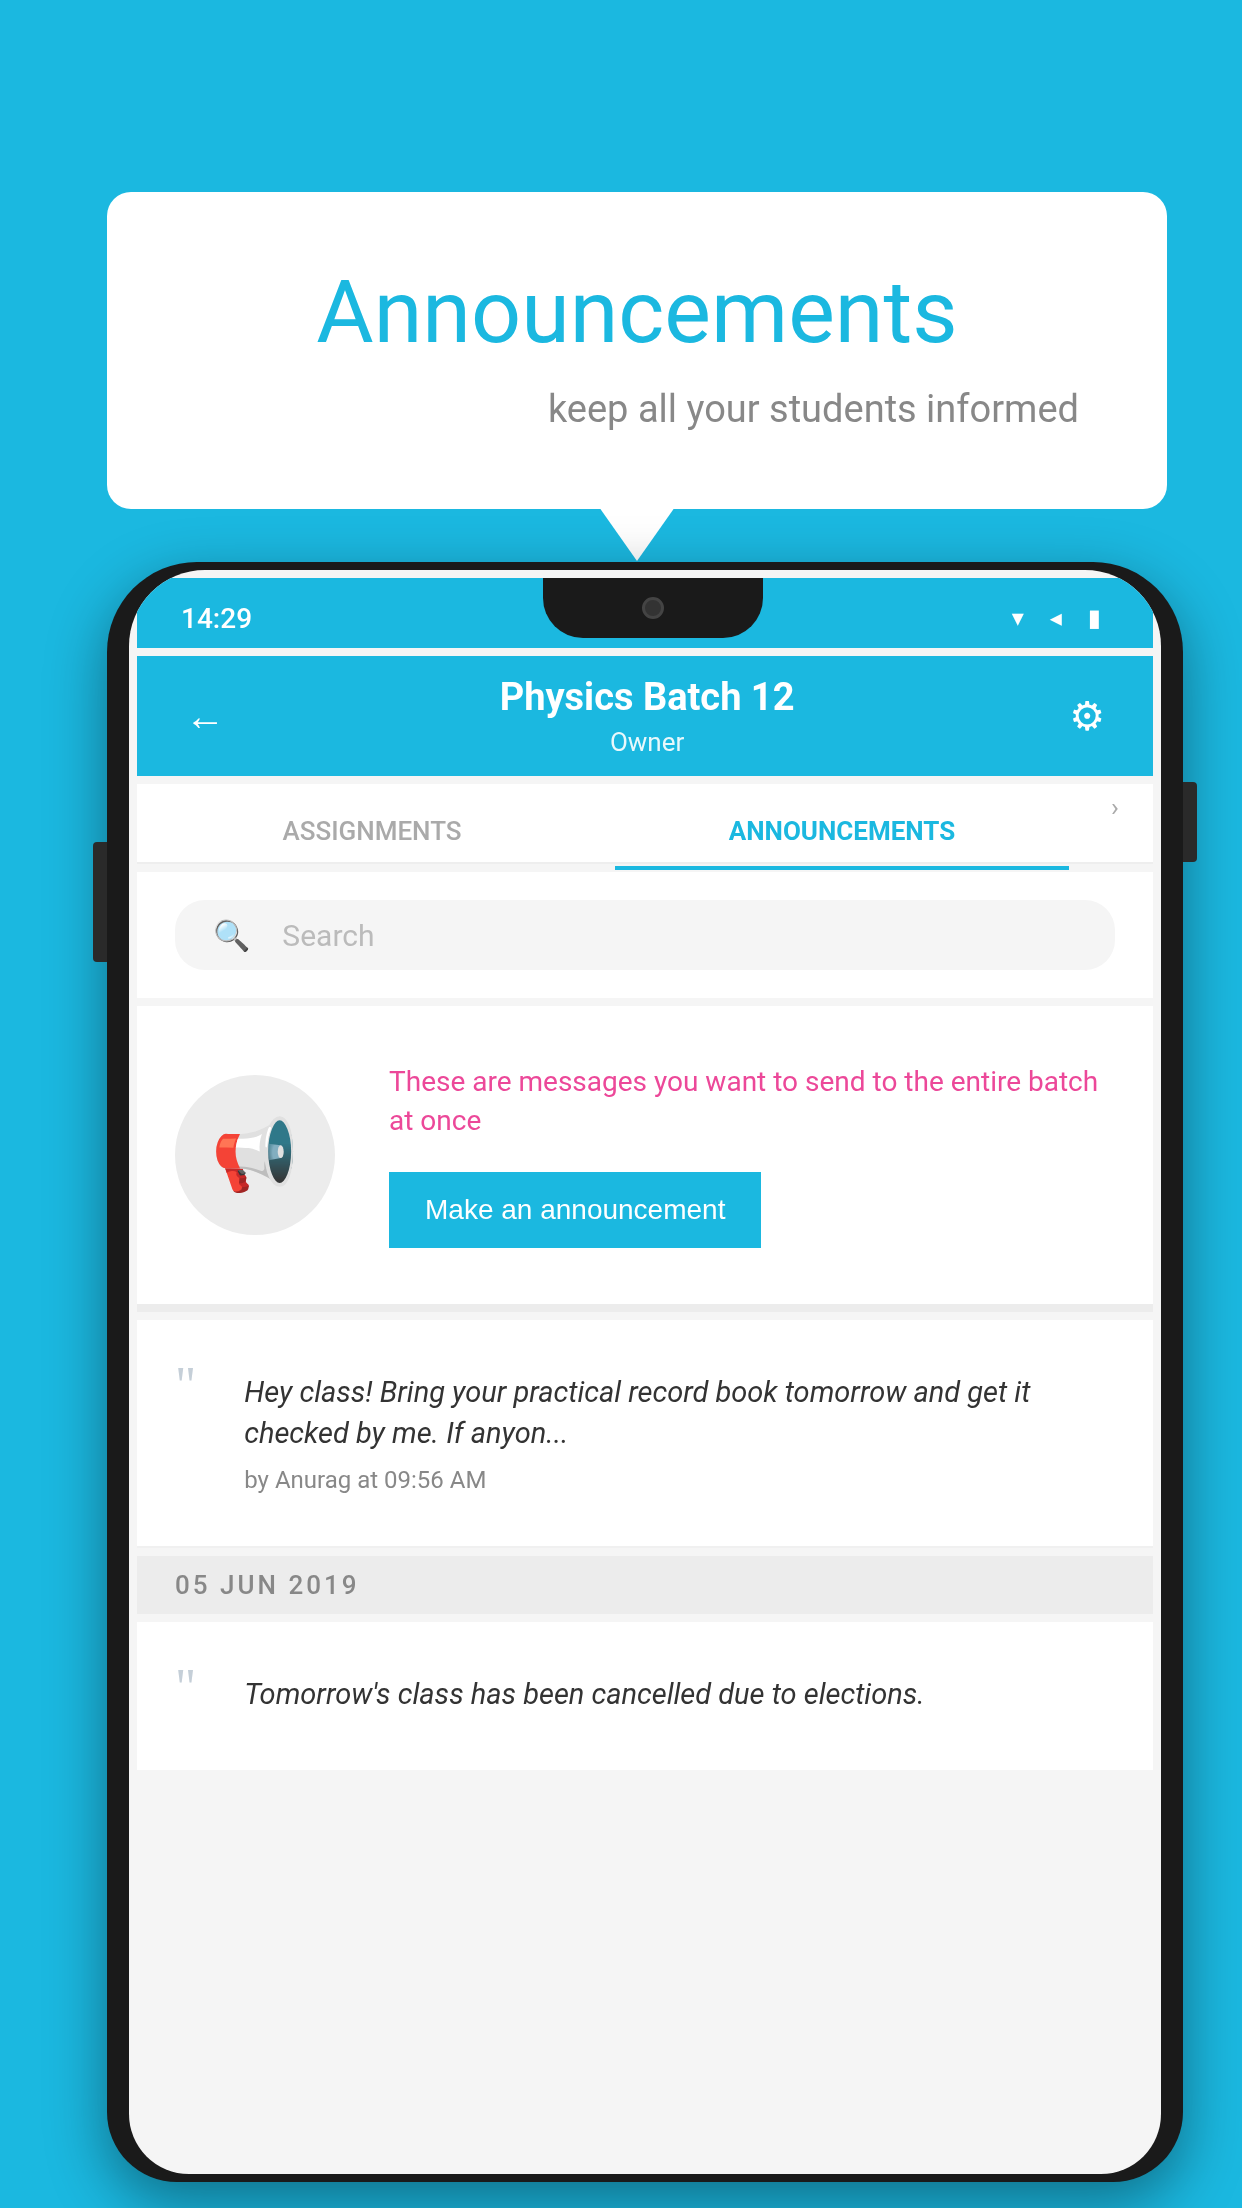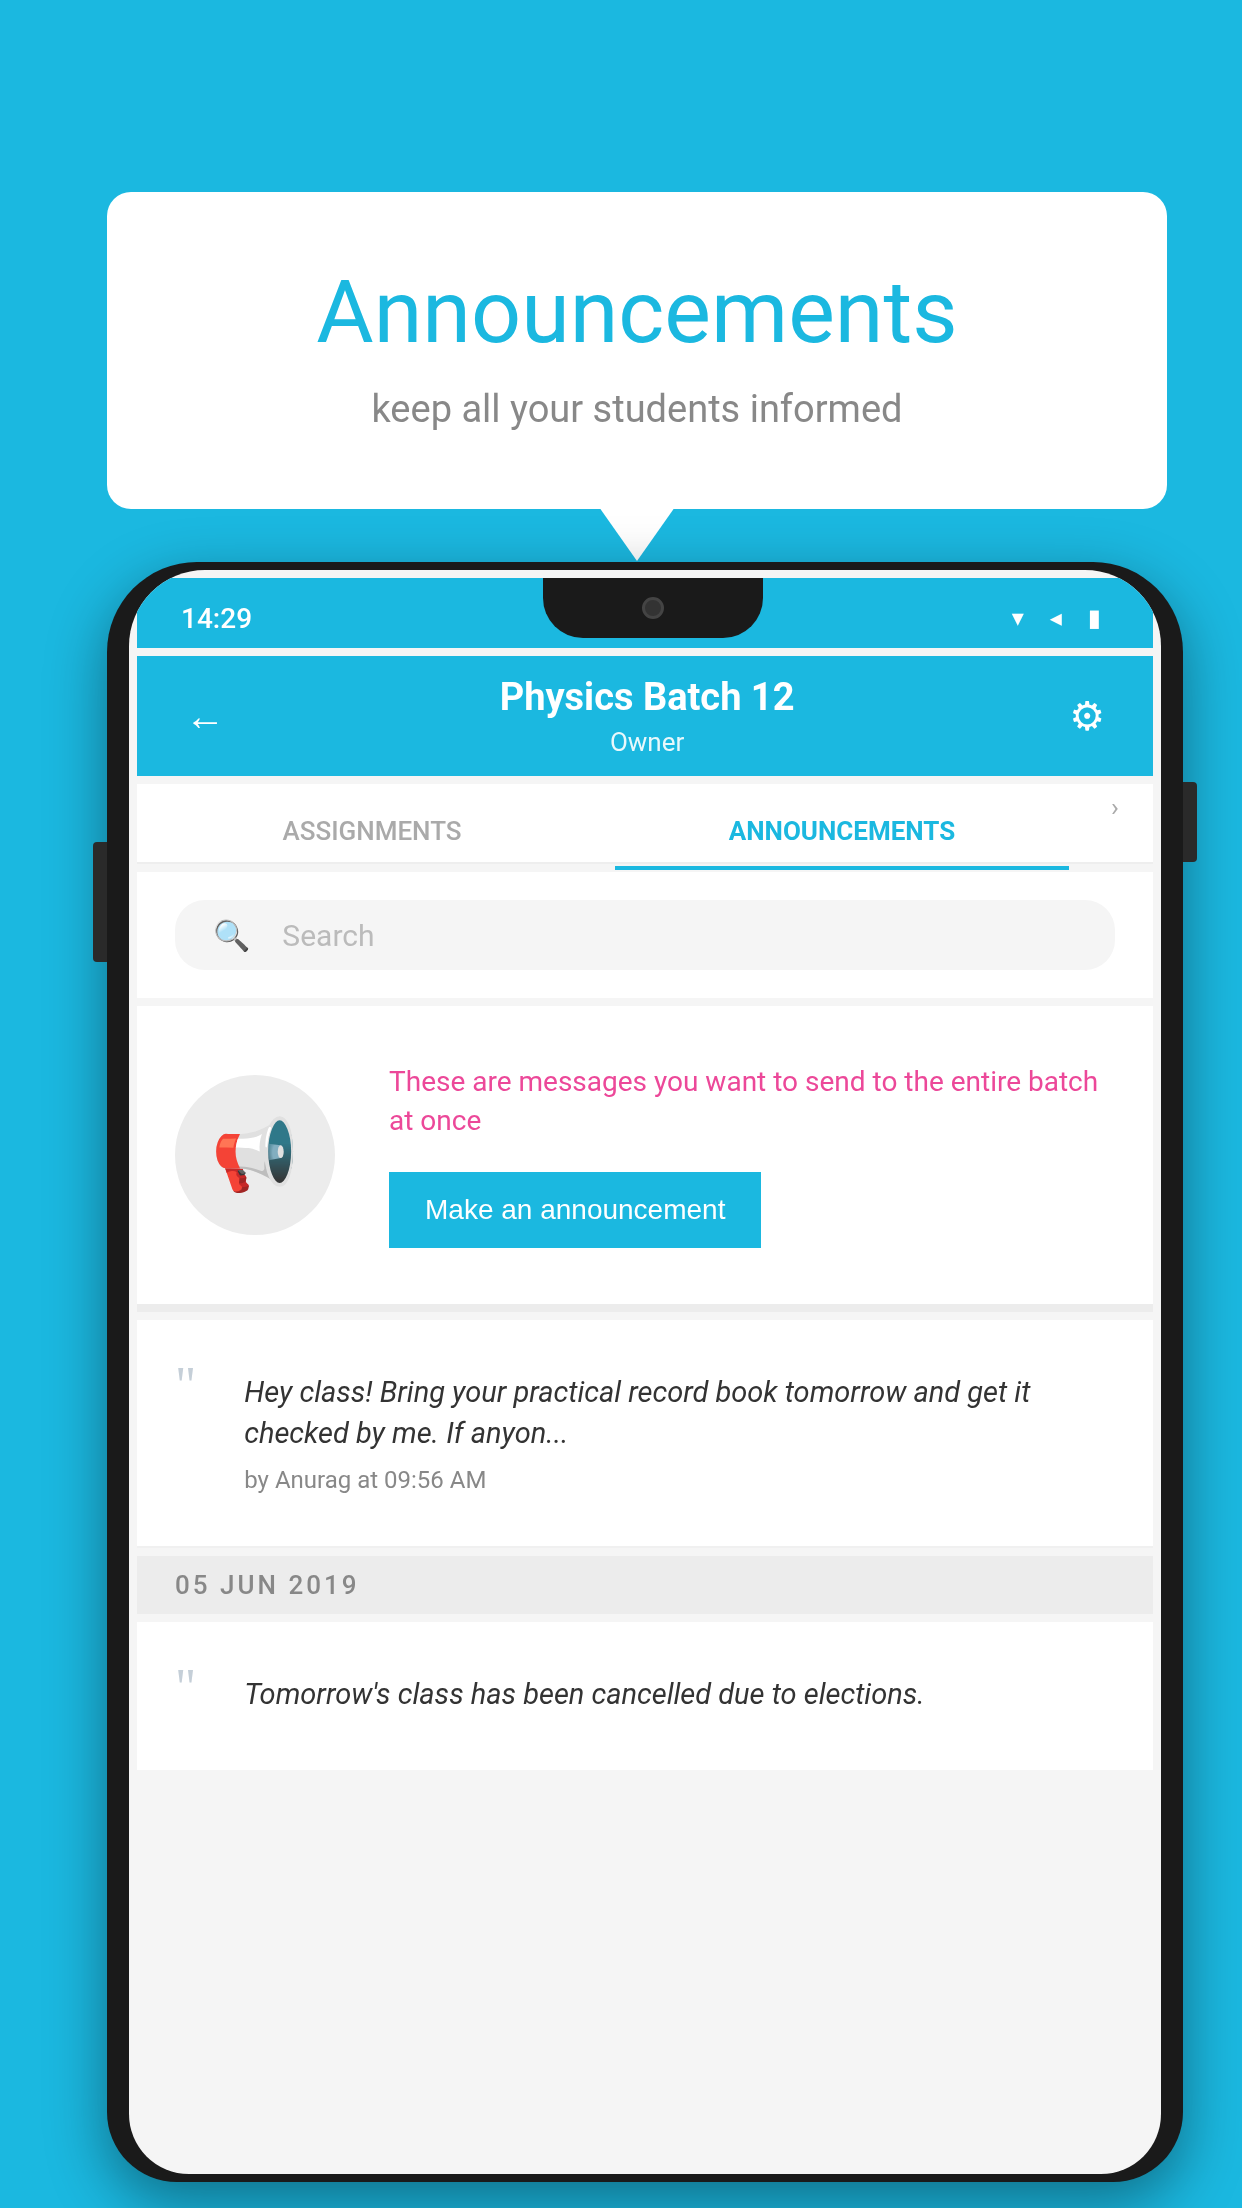--- a/index.html
+++ b/index.html
@@ -41,20 +41,21 @@
     .speech-bubble-title {
       font-size: 88px;
       color: #1bb8e0;
       font-weight: 400;
       margin-bottom: 24px;
     }
     .speech-bubble-subtitle {
       font-size: 38px;
       color: #888;
       font-weight: 400;
+      text-align: right;
     }
 
     
     .phone-container {
       position: absolute;
       top: 530px;
       left: 75px;
       right: 75px;
       bottom: 0;
     }

